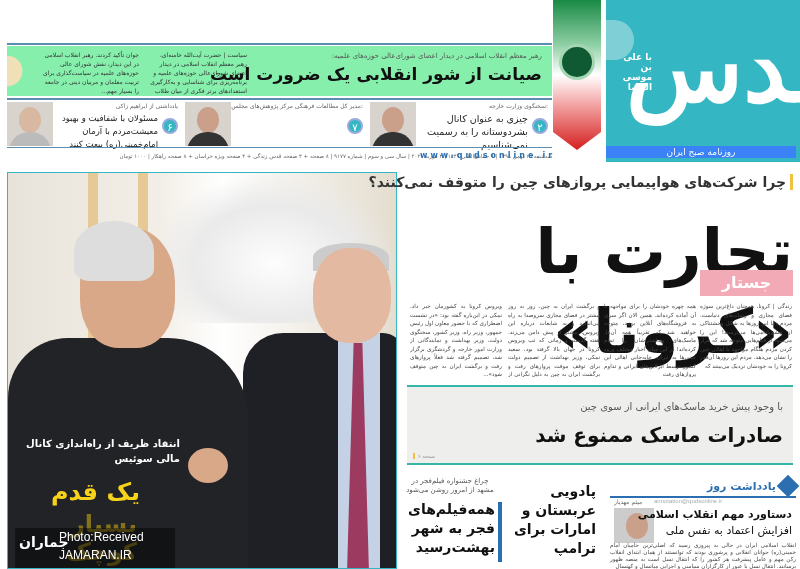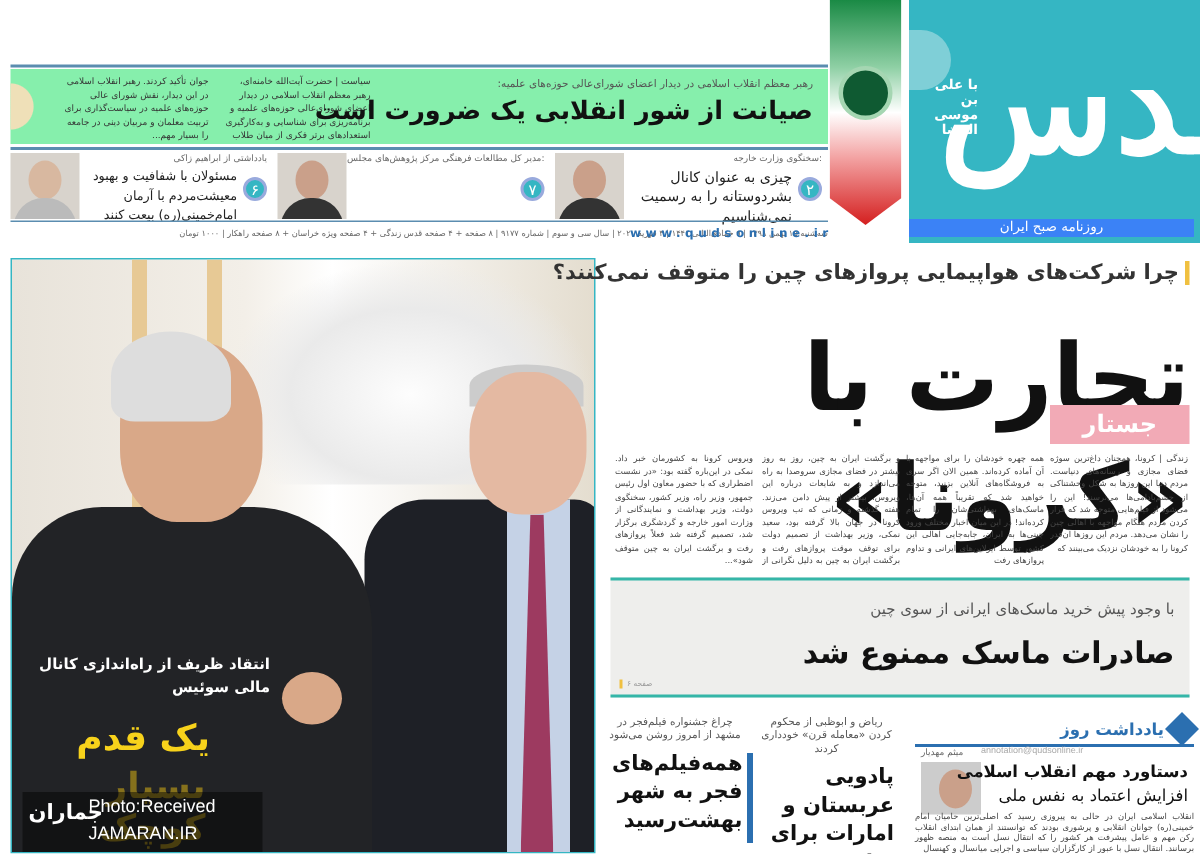--- a/index.html
+++ b/index.html
@@ -167,21 +167,20 @@
 <div class="col" style="left:508px">و برگشت ایران به چین، روز به روز بیشتر در فضای مجازی سروصدا به راه می‌اندازد و به شایعات درباره این ویروس، بیشتر از پیش دامن می‌زند. هفته گذشته و زمانی که تب ویروس کرونا در جهان بالا گرفته بود، سعید نمکی، وزیر بهداشت از تصمیم دولت برای توقف موقت پروازهای رفت و برگشت ایران به چین به دلیل نگرانی از ورود</div>
 <div class="col" style="left:410px">ویروس کرونا به کشورمان خبر داد. نمکی در این‌باره گفته بود: «در نشست اضطراری که با حضور معاون اول رئیس جمهور، وزیر راه، وزیر کشور، سخنگوی دولت، وزیر بهداشت و نمایندگانی از وزارت امور خارجه و گردشگری برگزار شد، تصمیم گرفته شد فعلاً پروازهای رفت و برگشت ایران به چین متوقف شود»...</div>
 
 <div id="maskbox" class="abs">
   <div class="kick">با وجود پیش خرید ماسک‌های ایرانی از سوی چین</div>
   <div class="head">صادرات ماسک ممنوع شد</div>
   <div class="pg">صفحه ۶</div>
 </div>
 
 <div class="bstory" style="left:506px">
-  <div class="k">ریاض و ابوظبی از محکوم کردن «معامله قرن» خودداری کردند</div>
   <div class="h">پادویی عربستان و امارات برای ترامپ</div>
 </div>
 <div id="vdiv" class="abs"></div>
 <div class="bstory" style="left:405px">
   <div class="k">چراغ جشنواره فیلم‌فجر در مشهد از امروز روشن می‌شود</div>
   <div class="h">همه‌فیلم‌های فجر به شهر بهشت‌رسید</div>
 </div>
 
 <div id="note" class="abs">
   <div class="diamond"></div>

